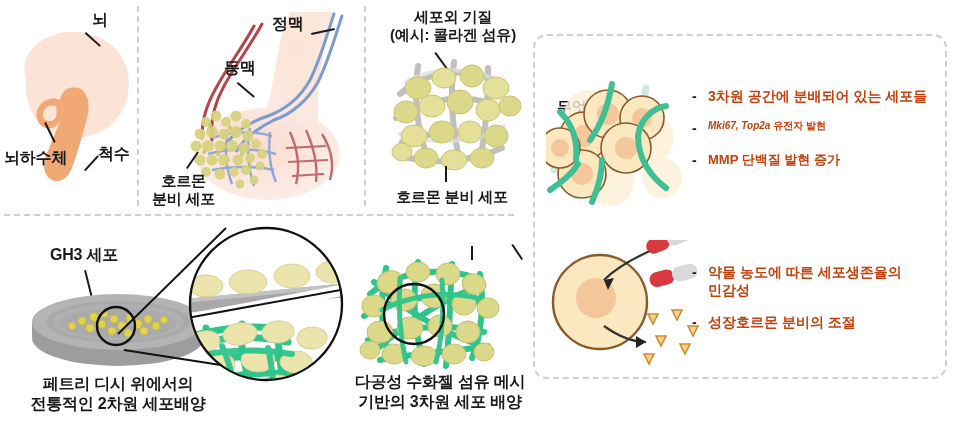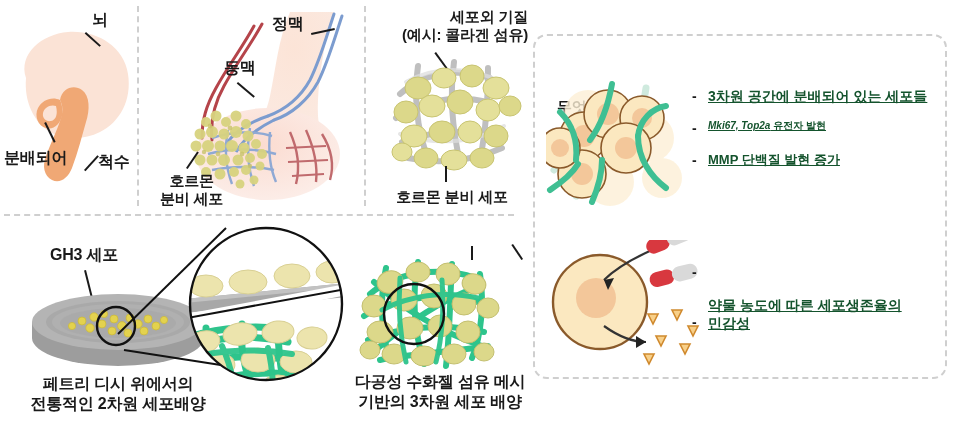--- a/index.html
+++ b/index.html
@@ -62,24 +62,23 @@
     align-items: flex-start;
   }
   .bul-dash {
     font-weight: bold;
     color: #1a1a1a;
     width: 16px;
     flex: 0 0 16px;
   }
   .bul-txt {
     font-weight: bold;
-    color: #14532d;
+    color: #c2410c;
     white-space: pre-line;
     line-height: 1.25;
-    text-decoration: underline;
   }
   .ital { font-style: italic; }
 </style>
 </head>
 <body>
 
 <div id="fig">
 
   <div class="vdiv" style="left:137px; top:6px; height:200px;"></div>
   <div class="vdiv" style="left:364px; top:6px; height:200px;"></div>
@@ -102,24 +101,24 @@
       <path d="M52 82 C44 78, 34 82, 30 90 C26 98, 30 108, 38 110
                C46 112, 52 106, 54 98 C55 92, 54 86, 52 82 Z" fill="#f0a875"></path>
       <path d="M48 88 C42 86, 36 90, 35 95 C34 100, 38 104, 43 103
                C48 102, 50 96, 48 88 Z" fill="#fbe3d6"></path>
     </svg>
   </div>
 
   <div class="lbl" style="left:92px; top:10px; font-size:16px;">뇌</div>
   <div class="leader" style="left:86px; top:32px; width:20px; transform:rotate(42deg);"></div>
 
-  <div class="lbl" style="left:4px; top:148px; font-size:16px;">분배되어</div>
+  <div class="lbl" style="left:4px; top:148px; font-size:16px;">뇌하수체</div>
   <div class="leader" style="left:46px; top:122px; width:22px; transform:rotate(64deg);"></div>
 
-  <div class="lbl" style="left:98px; top:152px; font-size:16px;">척수</div>
+  <div class="lbl" style="left:98px; top:144px; font-size:16px;">척수</div>
   <div class="leader" style="left:84px; top:170px; width:20px; transform:rotate(-48deg);"></div>
 
   <div class="svgwrap" style="left:150px; top:4px; width:215px; height:200px;">
     <svg width="215" height="200" viewBox="0 0 215 200">
       <defs>
         <radialGradient id="gstalk" cx="50%" cy="30%" r="70%">
           <stop offset="0%" stop-color="#fce4d7"></stop>
           <stop offset="100%" stop-color="#fbe9e0"></stop>
         </radialGradient>
         <radialGradient id="ggland" cx="45%" cy="40%" r="65%">
@@ -196,25 +195,25 @@
       </g>
     </svg>
   </div>
 
   <div class="lbl" style="left:272px; top:14px; font-size:16px;">정맥</div>
   <div class="leader" style="left:311px; top:33px; width:24px; transform:rotate(-12deg);"></div>
 
   <div class="lbl" style="left:224px; top:58px; font-size:16px;">동맥</div>
   <div class="leader" style="left:238px; top:82px; width:22px; transform:rotate(40deg);"></div>
 
-  <div class="lbl ctr" style="left:152px; top:172px; font-size:15px;margin-left:8px;">호르몬
+  <div class="lbl ctr" style="left:152px; top:172px; font-size:15px;">호르몬
 분비 세포</div>
   <div class="leader" style="left:186px; top:168px; width:20px; transform:rotate(-56deg);"></div>
 
-  <div class="lbl ctr" style="left:378px; top:8px; width:150px; font-size:15px;text-align:right;">세포외 기질
+  <div class="lbl ctr" style="left:378px; top:8px; width:150px; font-size:15px;">세포외 기질
 (예시: 콜라겐 섬유)</div>
   <div class="leader" style="left:436px; top:52px; width:20px; transform:rotate(54deg);"></div>
 
   <div class="svgwrap" style="left:388px; top:48px; width:140px; height:130px;">
     <svg width="140" height="130" viewBox="0 0 140 130">
 
       <g stroke="#b9b9b9" stroke-width="6" fill="none" stroke-linecap="round" opacity="0.9">
         <path d="M12 46 C36 24, 70 20, 102 30"></path>
         <path d="M8 70 C30 54, 64 46, 100 54"></path>
         <path d="M14 94 C40 84, 76 80, 112 88"></path>
@@ -496,21 +495,22 @@
         <polygon points="108,96 118,96 113,106"></polygon>
         <polygon points="132,104 142,104 137,114"></polygon>
         <polygon points="96,114 106,114 101,124"></polygon>
       </g>
     </svg>
   </div>
 
 
   <div class="bul-row" style="left:692px; top:264px; width:245px;">
     <span class="bul-dash" style="font-size:14px;">-</span>
-    <span class="bul-txt" style="font-size:14px;margin-top:33px;">약물 농도에 따른 세포생존율의
+    <span class="bul-txt" style="font-size:14px;">약물 농도에 따른 세포생존율의
 민감성</span>
   </div>
 
   <div class="bul-row" style="left:692px; top:314px; width:245px;">
     <span class="bul-dash" style="font-size:14px;">-</span>
+    <span class="bul-txt" style="font-size:14px;">성장호르몬 분비의 조절</span>
   </div>
 
 </div>
 
 </body></html>

